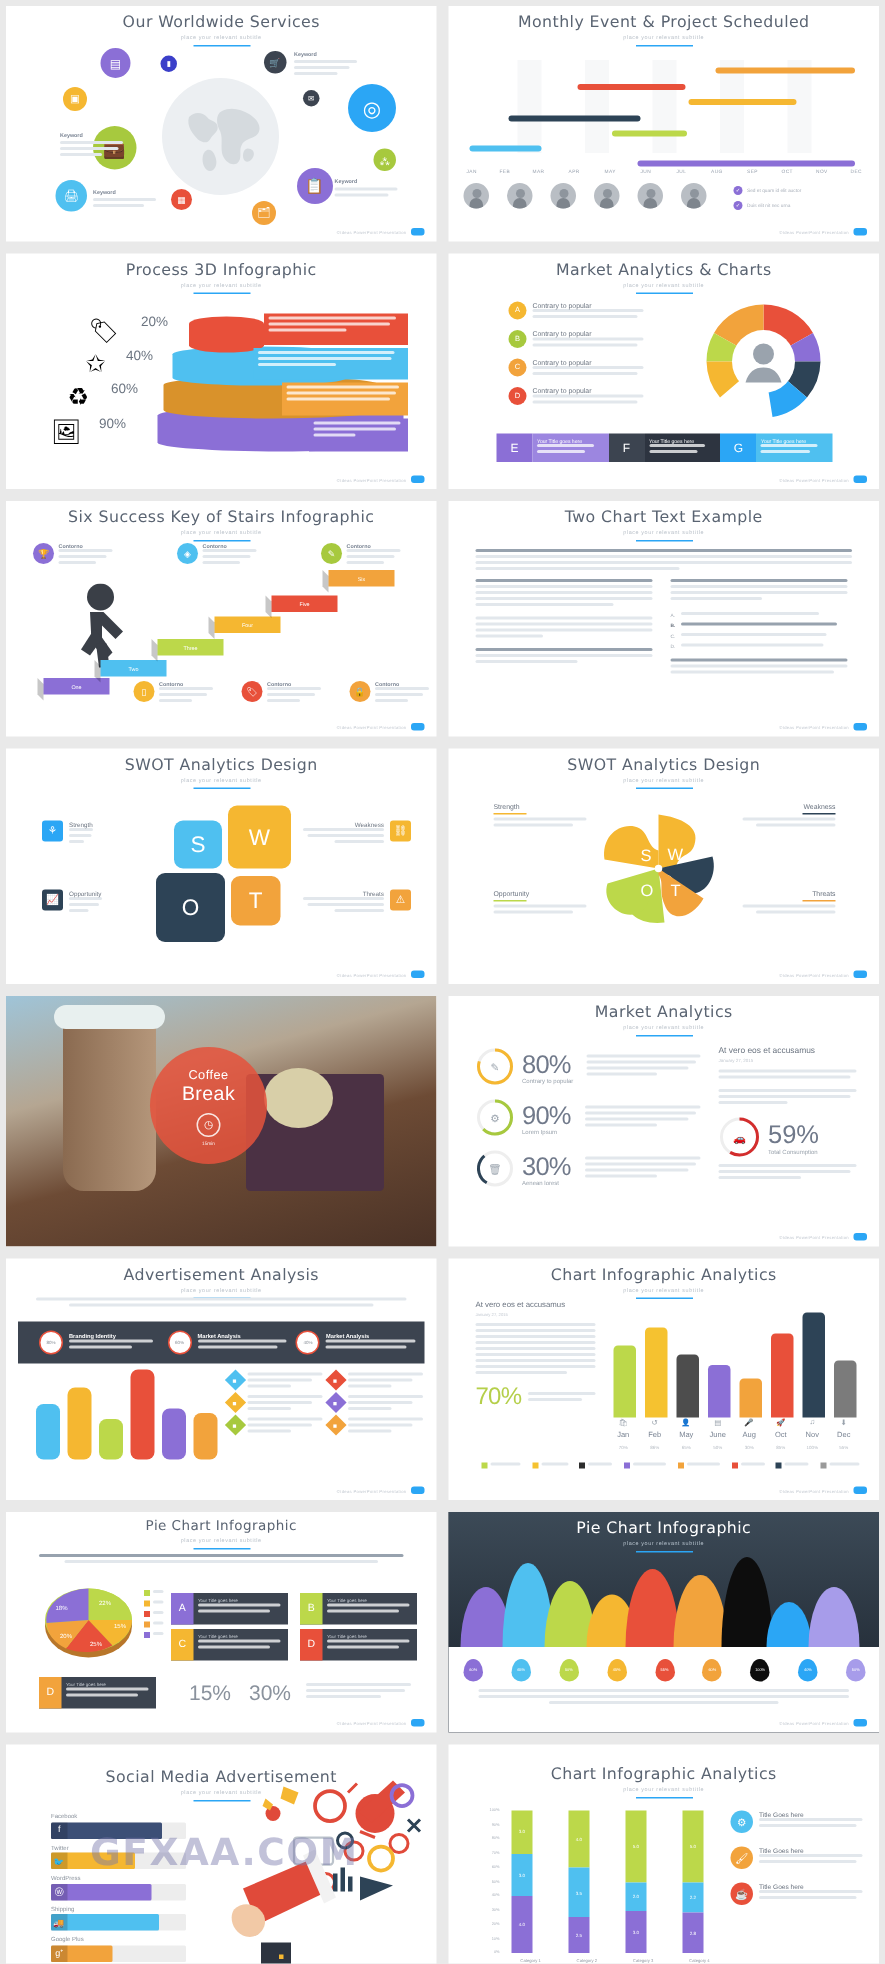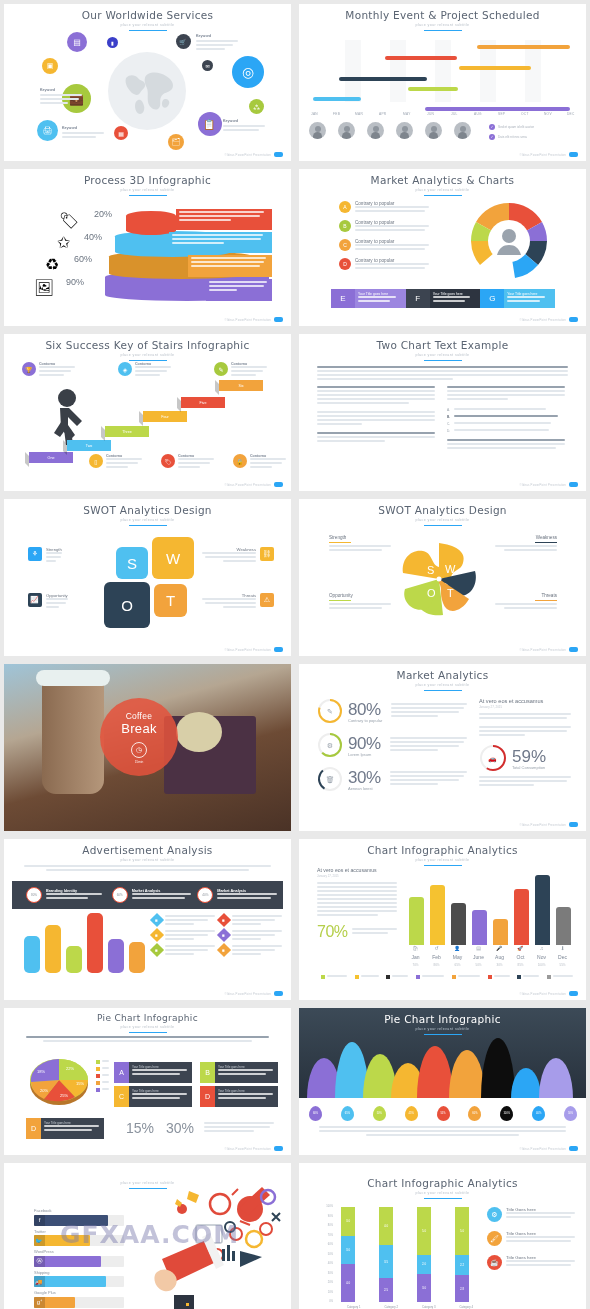--- a/index.html
+++ b/index.html
@@ -1060,20 +1060,21 @@
       <div class="foot" style="z-index:6">
         <span class="ft">©Ideas PowerPoint Presentation</span>
         <span class="fb"></span>
       </div>
     </div>
   </div>
 
   <div class="cell">
     <div class="slide tall">
       <div class="hdr" style="padding-top:16px;">
+        <div class="t">Social Media Advertisement</div>
         <div class="st">place your relevant subtitle</div>
         <div class="ul"></div>
       </div>
       <div style="position:absolute;left:30px;top:45px;width:90px;">
         <div>
           <div class="slabel">Facebook</div>
           <div class="sbar">
               <div class="sfill" style="width:82%;background:#3c4f76;">
                 <span class="sico">f</span>
               </div>

